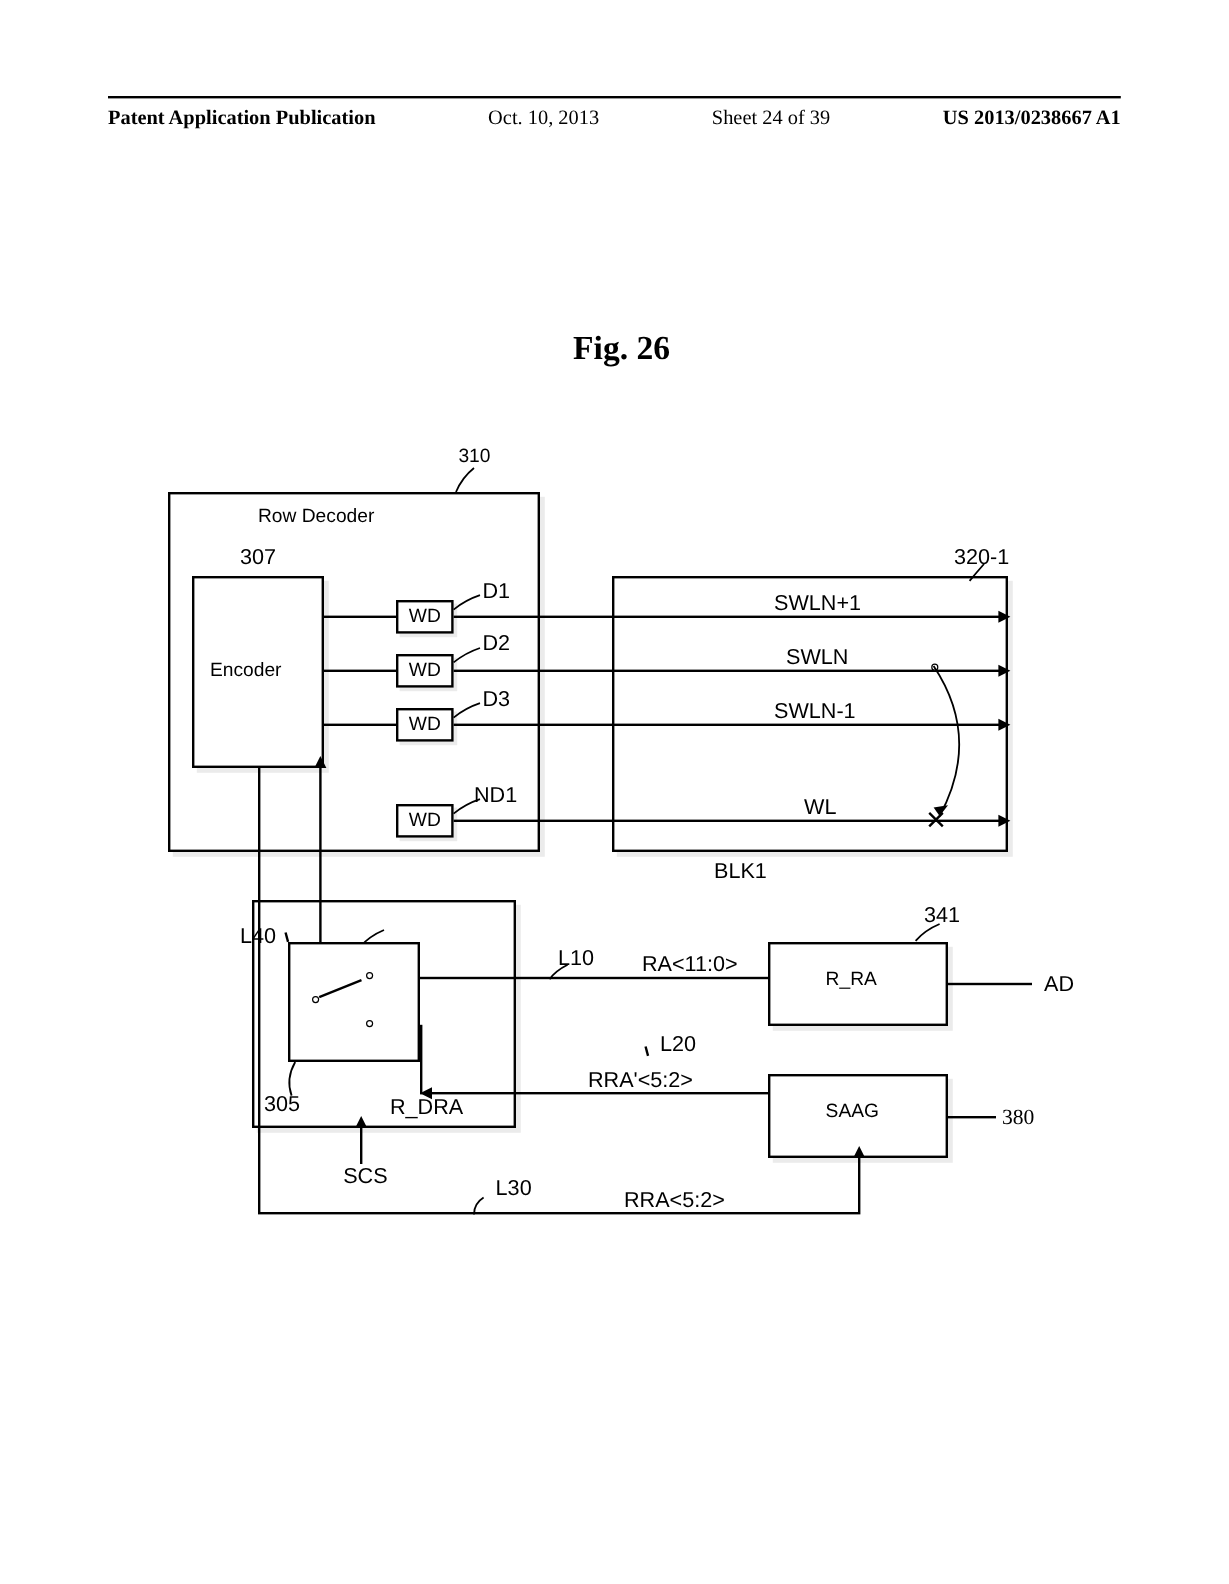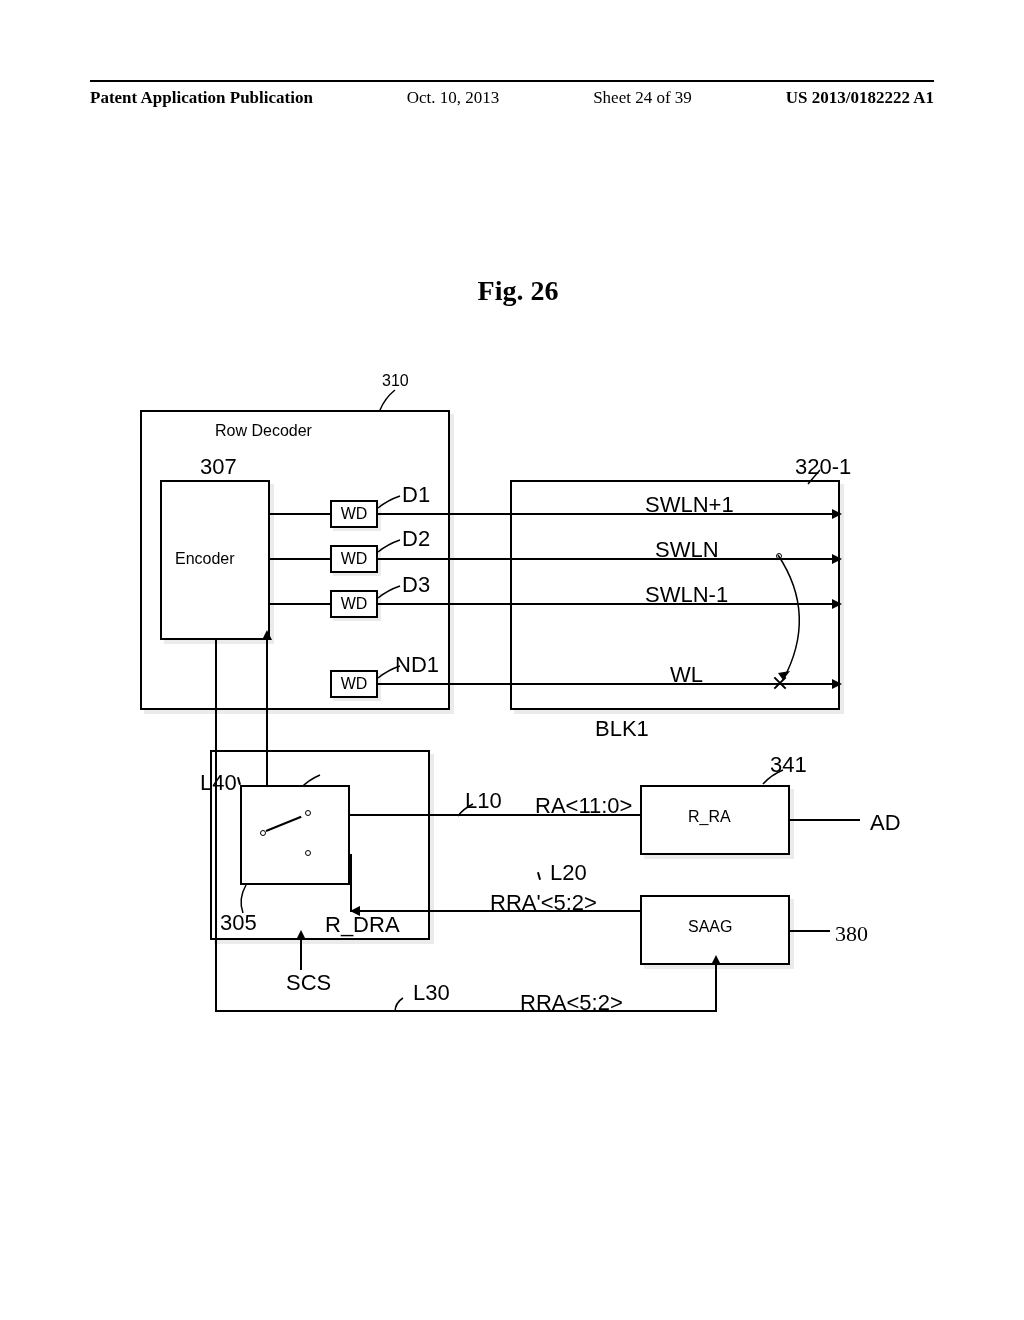--- a/index.html
+++ b/index.html
@@ -48,21 +48,21 @@
     border: 2px solid #000;
     background: #fff;
     box-shadow: 4px 4px 0 rgba(0,0,0,0.08);
   }
   .label {
     position: absolute;
     font-size: 16px;
     font-family: Arial, sans-serif;
     white-space: nowrap;
   }
-  .label.small { font-size: 22px; }
+  .label.small { font-size: 18px; }
   .line-h {
     position: absolute;
     height: 2px;
     background: #000;
   }
   .line-v {
     position: absolute;
     width: 2px;
     background: #000;
   }
@@ -134,21 +134,21 @@
     overflow: visible;
   }
 </style>
 </head>
 <body>
 
 <div class="page-header">
   <span>Patent Application Publication</span>
   <span class="middle">Oct. 10, 2013</span>
   <span class="middle">Sheet 24 of 39</span>
-  <span>US 2013/0182222 A1</span>
+  <span>US 2013/0238667 A1</span>
 </div>
 
 <div class="fig-title">Fig. 26</div>
 
 <div class="canvas">
 
   <div class="block" style="left:0px; top:60px; width:310px; height:300px;"></div>
   <div class="label" style="left:75px; top:72px;">Row Decoder</div>
 
   <div class="label" style="left:242px; top:22px;">310</div>

